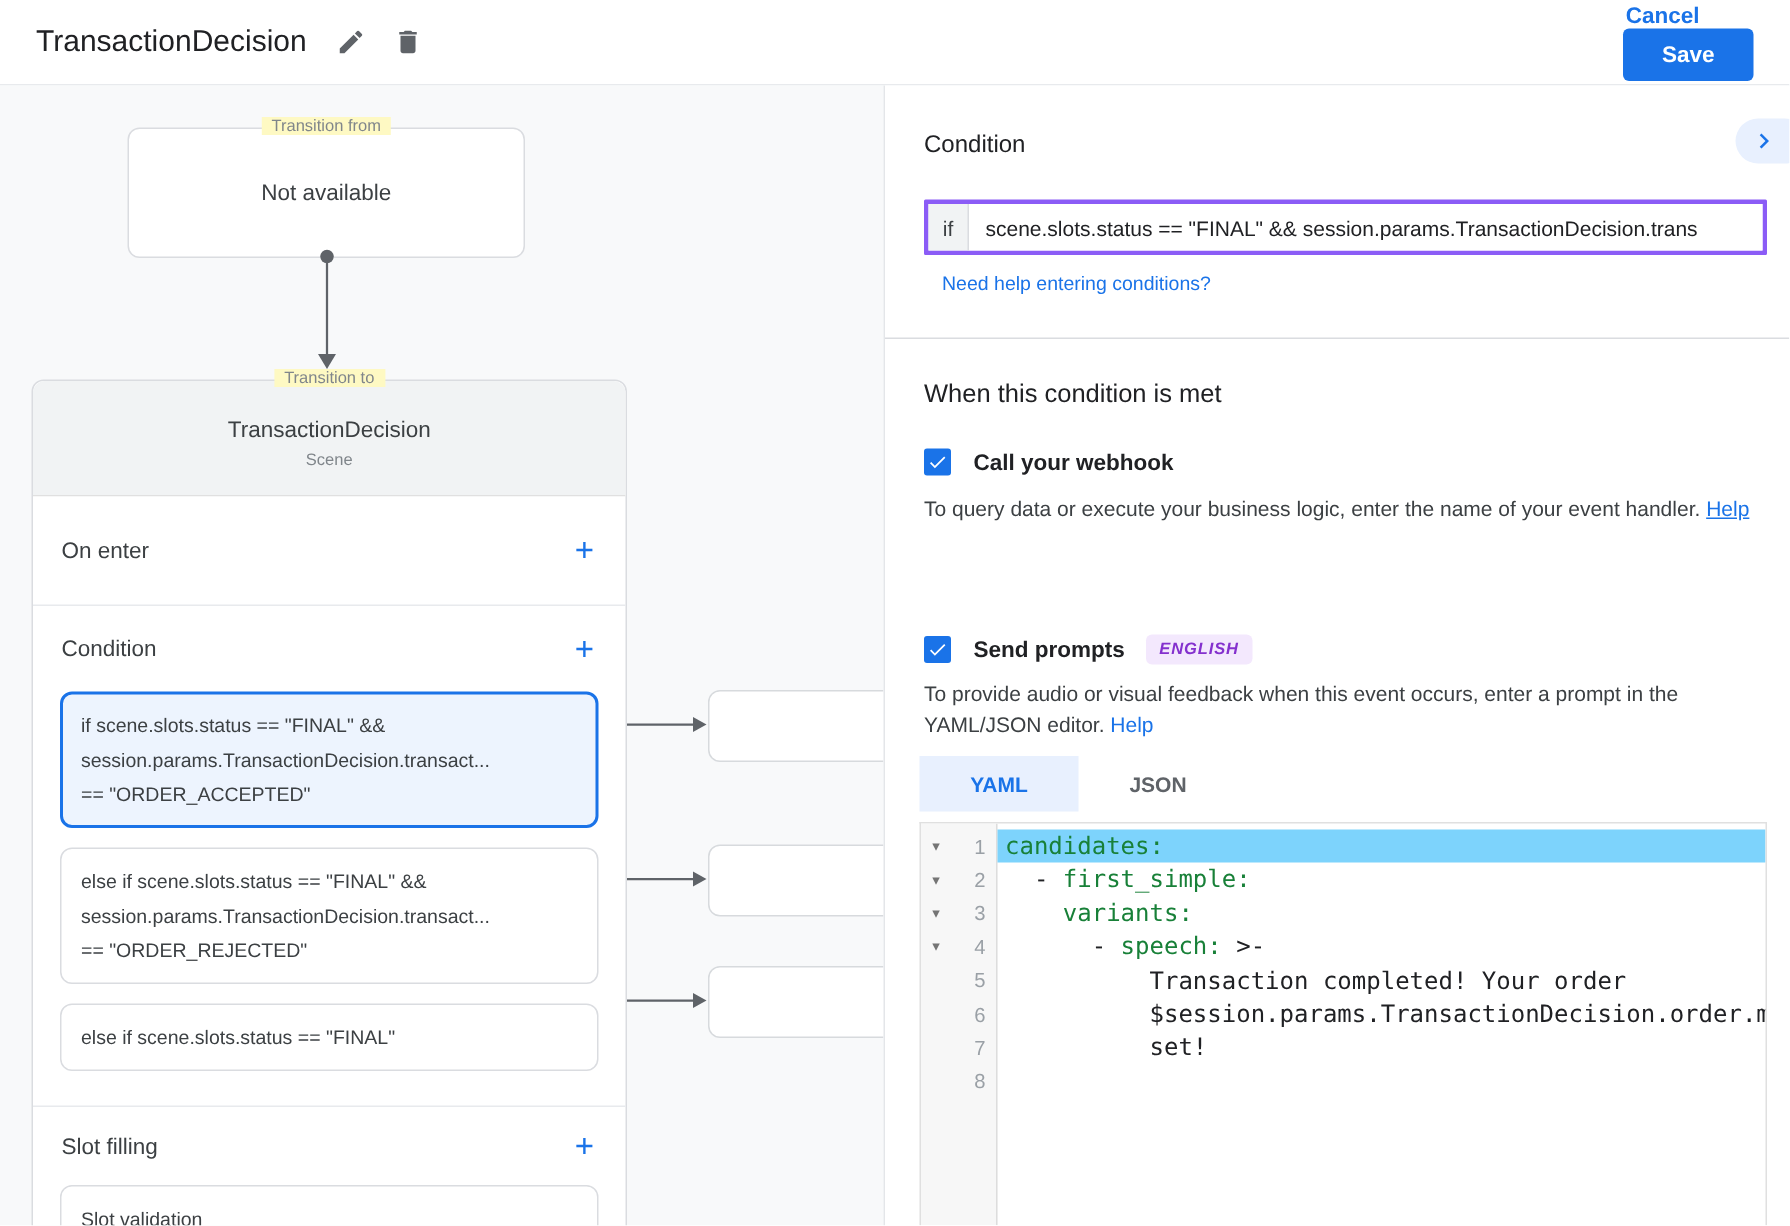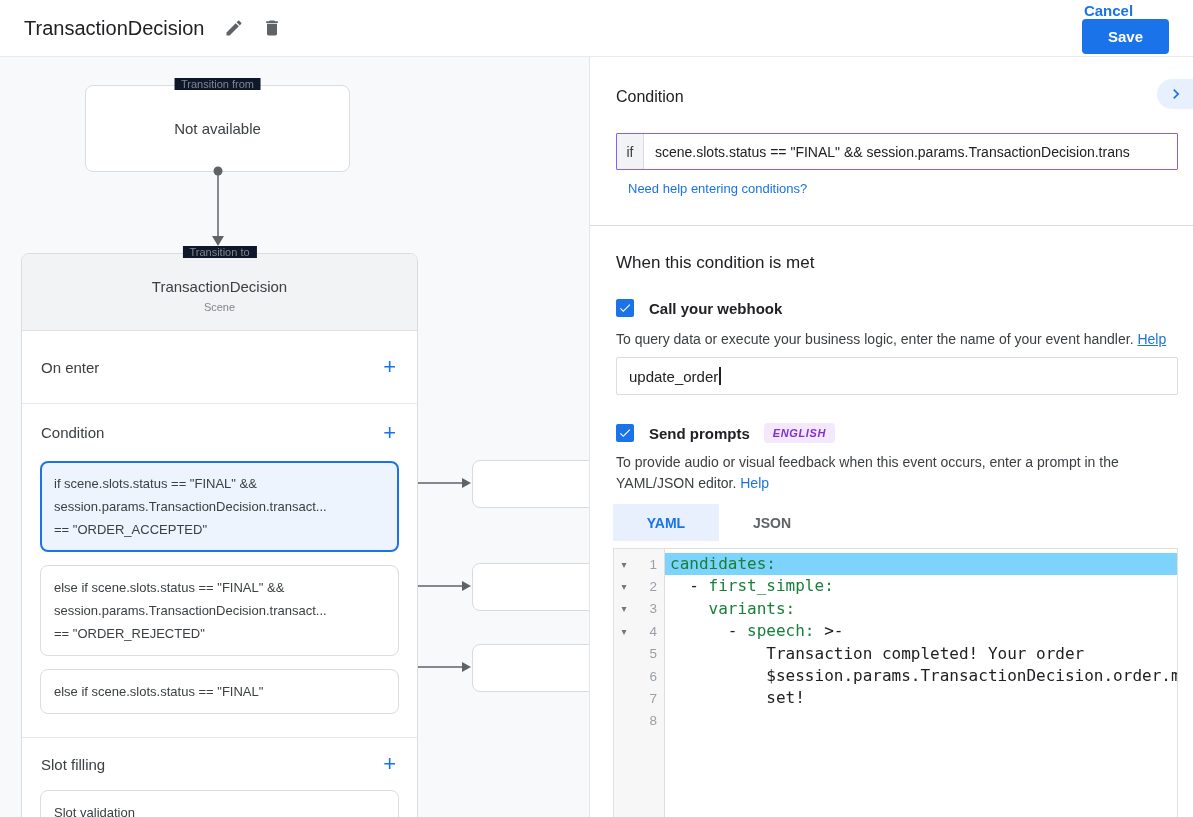--- a/index.html
+++ b/index.html
@@ -20,21 +20,21 @@
   .cancel-btn { background: none; border: none; color: #1a73e8; font-size: 15px; font-weight: 700; cursor: pointer; margin-right: 34px; font-family: inherit; }
   .save-btn { background: #1a73e8; color: #fff; border: none; border-radius: 4px; font-size: 15px; font-weight: 700; padding: 9px 26px; cursor: pointer; font-family: inherit; }
 
   
   .main { display: flex; height: 760px; }
 
   
   .canvas { position: relative; width: 589px; background: #f8f9fa; overflow: hidden; flex: none; }
   .legend {
     position: absolute; top: -8px; left: 50%; transform: translateX(-50%);
-    background: #0f172a; padding: 0 7px; font-size: 11px; color: #80868b; white-space: nowrap;
+    background: #fef9c3; padding: 0 7px; font-size: 11px; color: #80868b; white-space: nowrap;
   }
   .from-box {
     position: absolute; left: 85px; top: 28px; width: 265px; height: 87px;
     background: #fff; border: 1px solid #dadce0; border-radius: 8px;
     display: flex; align-items: center; justify-content: center;
   }
   .from-box-value { font-size: 15px; color: #3c4043; }
 
   .flow-svg { position: absolute; left: 0; top: 0; pointer-events: none; }
 
@@ -78,21 +78,21 @@
   
   .panel { position: relative; width: 604px; background: #fff; overflow: hidden; flex: none; border-left: 1px solid #e4e6e9; }
   .panel-title { position: absolute; left: 26px; top: 31px; font-size: 16px; color: #202124; }
   .collapse-pill {
     position: absolute; top: 22px; right: -12px; width: 48px; height: 30px;
     background: #e8f0fe; border: none; border-radius: 16px; cursor: pointer;
     display: flex; align-items: center; padding-left: 9px;
   }
   .collapse-pill svg { fill: #1a73e8; }
 
-  .if-row { position: absolute; left: 26px; right: 15px; top: 76px; height: 37px; display: flex; border: 1px solid #8b5cf6; border-radius: 1px; }
+  .if-row { position: absolute; left: 26px; right: 15px; top: 76px; height: 37px; display: flex; border: 3px solid #8b5cf6; border-radius: 1px; }
   .if-label {
     width: 27px; background: #f1f3f4; border-right: 1px solid #dadce0;
     display: flex; align-items: center; justify-content: center; font-size: 14px; color: #3c4043;
   }
   .if-input { flex: 1; border: none; outline: none; padding: 0 11px; font-size: 14px; color: #202124; font-family: inherit; background: #fff; }
 
   .link { color: #1a73e8; text-decoration: none; cursor: pointer; }
   .cond-help { position: absolute; left: 38px; top: 124px; font-size: 13px; }
   .panel-divider { position: absolute; left: 0; right: 0; top: 168px; height: 1px; background: #dadce0; }
   .when-title { position: absolute; left: 26px; top: 196px; font-size: 17px; color: #202124; }
@@ -274,24 +274,20 @@
         </span>
       </div>
       <span class="check-label">Call your webhook</span>
     </div>
 
     <div class="desc webhook-desc">
       <span>To query data or execute your business logic, enter the name of your event handler.</span>
       <a class="link">Help</a>
     </div>
 
-    <div class="text-input">
-      <span>update_order</span>
-      <span class="caret"></span>
-    </div>
 
     <div class="check-row prompts-row">
       <div class="checkbox">
         <span style="display:flex">
           <svg width="14" height="14" viewBox="0 0 24 24">
               <path d="M9 16.17L4.83 12l-1.42 1.41L9 19 21 7l-1.41-1.41z"></path>
             </svg>
         </span>
       </div>
       <span class="check-label">Send prompts</span>

